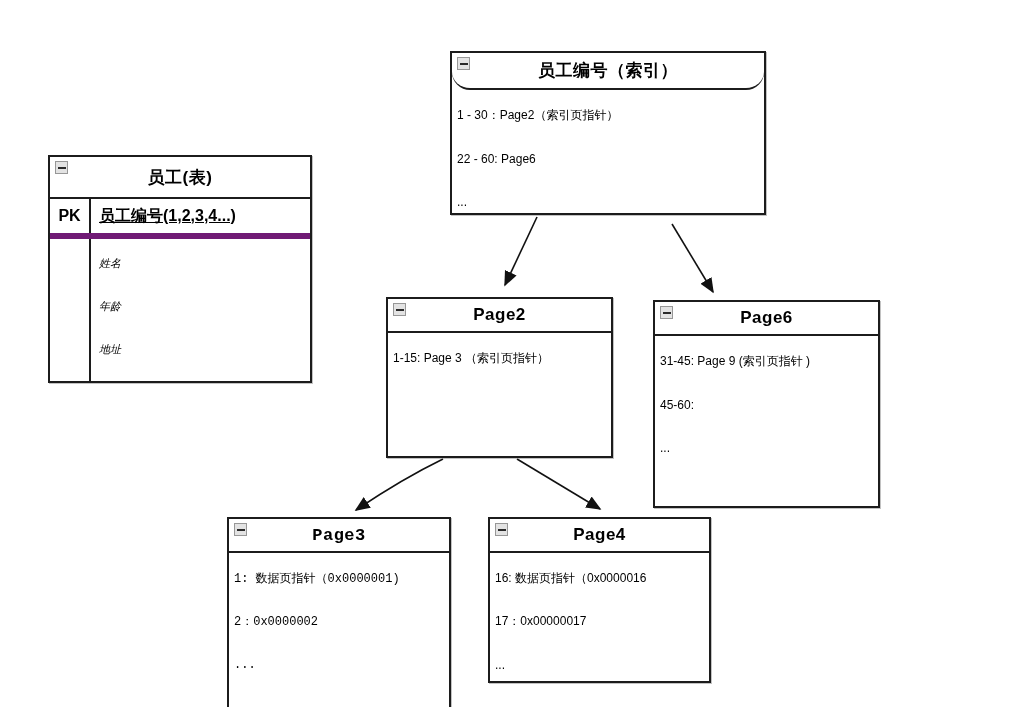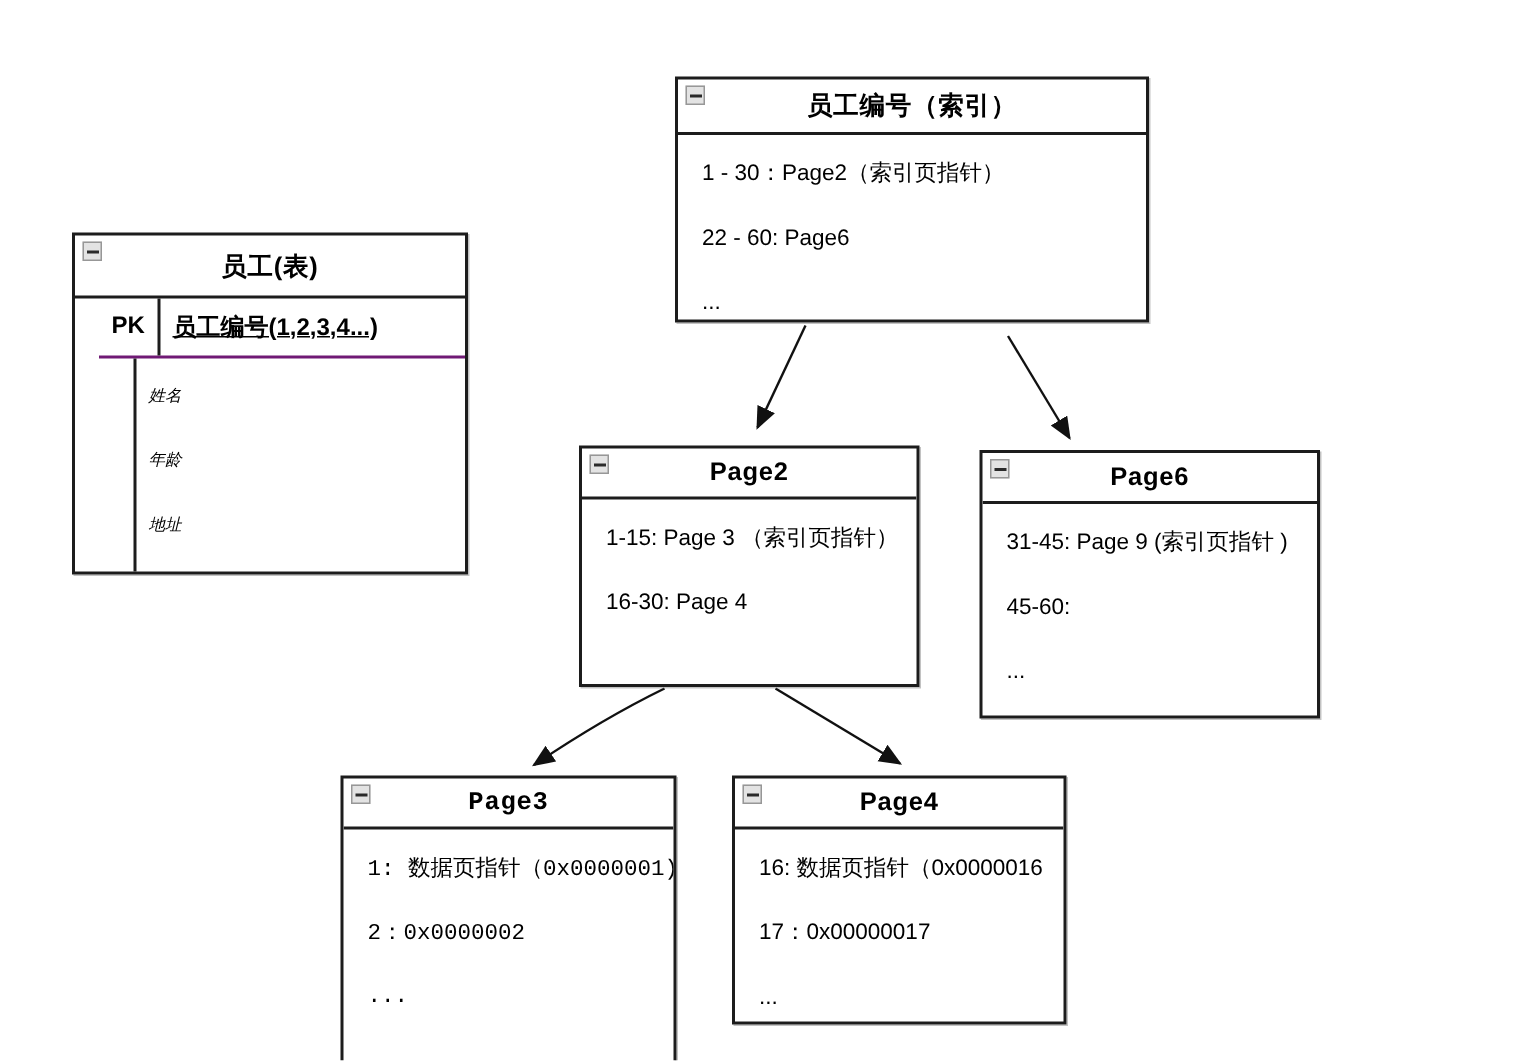--- a/index.html
+++ b/index.html
@@ -54,36 +54,35 @@
     align-items: center;
     justify-content: center;
     cursor: pointer;
   }
   .collapse-btn .bar {
     width: 8px;
     height: 2px;
     background: #2a2a2a;
   }
   .box-body {
-    padding: 4px 4px 0 16px;
-    font-size: 15px;
+    padding: 4px 4px 0 5px;
+    font-size: 12px;
   }
   .line {
     height: 43px;
     display: flex;
     align-items: center;
     white-space: nowrap;
   }
   
   .pk-row {
     display: flex;
     height: 40px;
-    border-bottom: 2px solid #701a75;
-    box-sizing: border-box;
-    margin-left: 16px;
+    border-bottom: 6px solid #701a75;
+    box-sizing: border-box;
   }
   .pk-cell {
     width: 41px;
     border-right: 2px solid #1c1c1c;
     display: flex;
     align-items: center;
     justify-content: center;
     font-weight: bold;
     font-size: 16px;
     box-sizing: border-box;
@@ -109,23 +108,23 @@
   .tbl-fields {
     flex: 1;
     padding: 3px 0 0 8px;
     font-size: 11px;
     font-style: italic;
   }
   
   #box-employee { left: 48px;  top: 155px; width: 264px; height: 228px; }
   #box-employee .box-title { height: 42px; }
   #box-index    { left: 450px; top: 51px;  width: 316px; height: 164px; }
-  #box-index .box-title { height: 37px; }
+  #box-index .box-title { height: 37px; border-radius: 18px; }
   #box-page2    { left: 386px; top: 297px; width: 227px; height: 161px; }
-  #box-page6    { left: 653px; top: 300px; width: 227px; height: 179px; }
+  #box-page6    { left: 653px; top: 300px; width: 227px; height: 208px; }
   #box-page3    { left: 227px; top: 517px; width: 224px; height: 198px; font-family: Liberation Mono, monospace; }
   #box-page4    { left: 488px; top: 517px; width: 223px; height: 166px; }
   #box-page2 .box-title, #box-page6 .box-title,
   #box-page3 .box-title, #box-page4 .box-title { height: 34px; }
 </style>
 </head>
 <body>
 
 <div class="canvas">
 
@@ -178,21 +177,20 @@
 
   <div class="box" id="box-page2">
     <div class="box-title">
       <span class="collapse-btn">
           <span class="bar"></span>
         </span>
       <span>Page2</span>
     </div>
     <div class="box-body">
       <div class="line">1-15: Page 3 （索引页指针）</div>
-      <div class="line">16-30: Page 4</div>
     </div>
   </div>
 
   <div class="box" id="box-page6">
     <div class="box-title">
       <span class="collapse-btn">
           <span class="bar"></span>
         </span>
       <span>Page6</span>
     </div>

